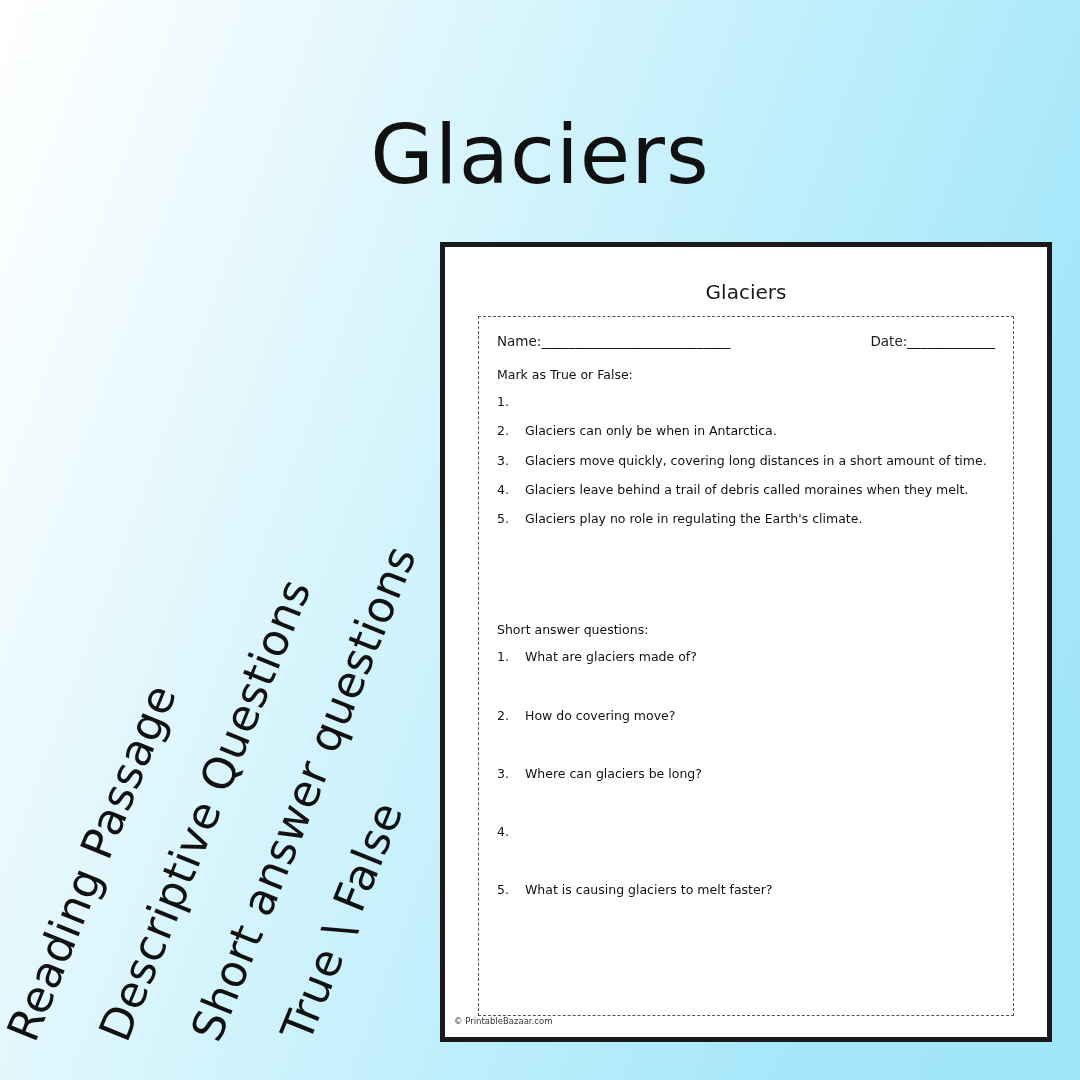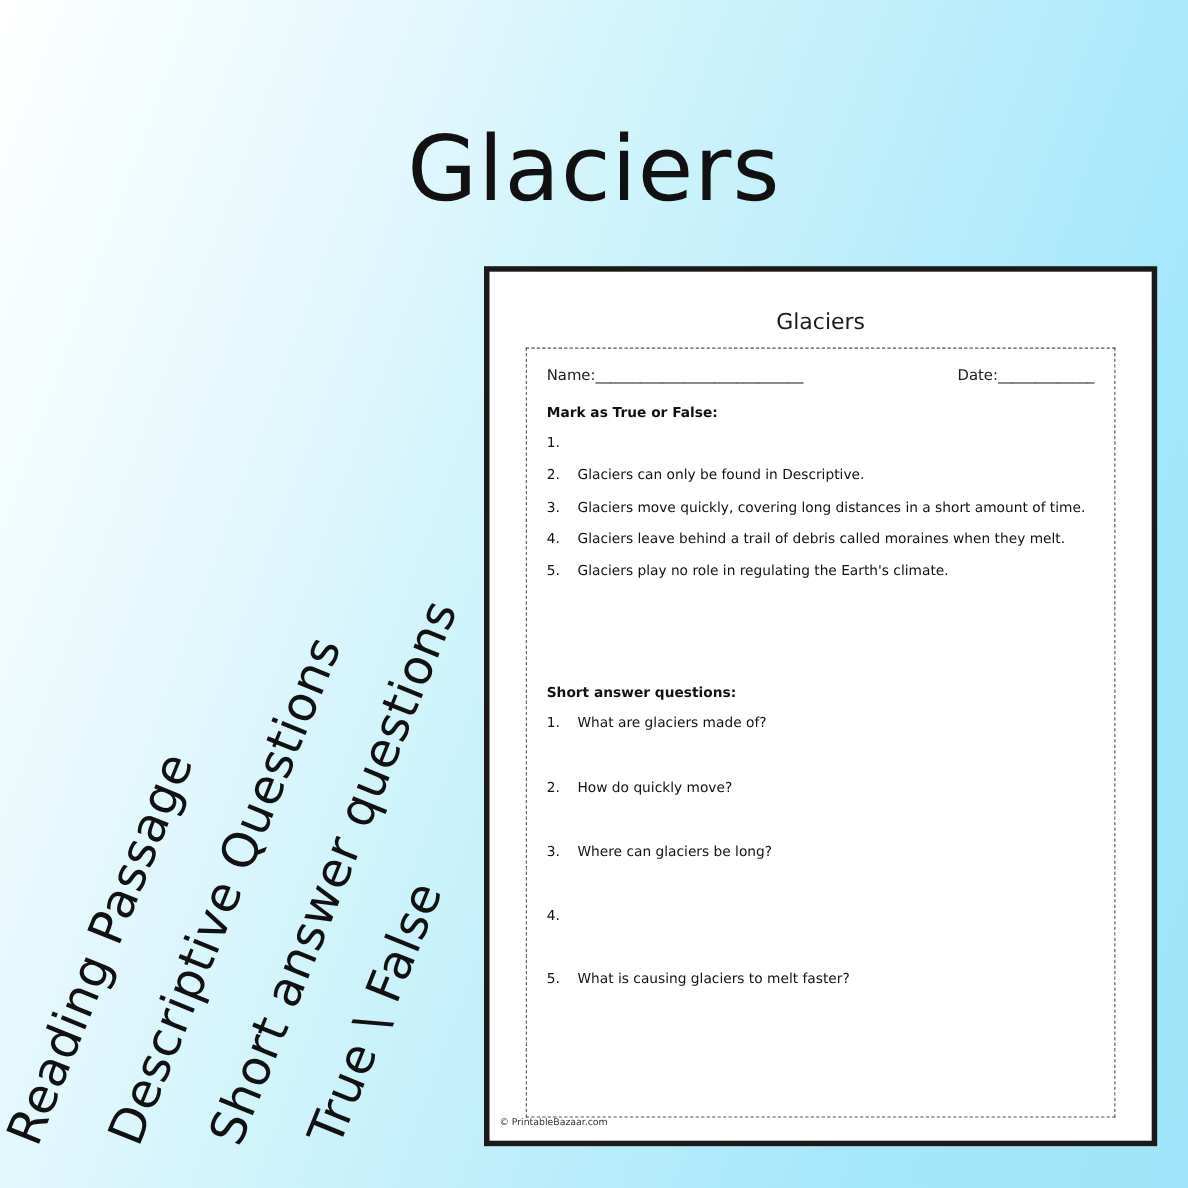--- a/index.html
+++ b/index.html
@@ -100,21 +100,21 @@
     font-size: 13.5px;
     color: #1a1a1a;
     margin-bottom: 18px;
     padding: 0 4px;
   }
   .name-field, .date-field {
     white-space: nowrap;
   }
   .section-heading {
     font-size: 12.5px;
-    font-weight: bold;
+    font-weight: normal;
     color: #111111;
     margin: 4px 0 12px 4px;
   }
   ol.q-list {
     list-style: none;
     margin: 0 0 0 4px;
     padding: 0;
   }
   ol.q-list li {
     display: flex;
@@ -172,21 +172,21 @@
         </div>
 
         <div class="section-heading">Mark as True or False:</div>
 
         <ol class="q-list">
           <li>
             <span class="num">1.</span>
           </li>
           <li>
             <span class="num">2.</span>
-            <span>Glaciers can only be found in Descriptive.</span>
+            <span>Glaciers can only be when in Antarctica.</span>
           </li>
           <li>
             <span class="num">3.</span>
             <span>Glaciers move quickly, covering long distances in a short amount of time.</span>
           </li>
           <li>
             <span class="num">4.</span>
             <span>Glaciers leave behind a trail of debris called moraines when they melt.</span>
           </li>
           <li>
@@ -199,21 +199,21 @@
 
         <div class="section-heading">Short answer questions:</div>
 
         <ol class="q-list spaced">
           <li>
             <span class="num">1.</span>
             <span>What are glaciers made of?</span>
           </li>
           <li>
             <span class="num">2.</span>
-            <span>How do quickly move?</span>
+            <span>How do covering move?</span>
           </li>
           <li>
             <span class="num">3.</span>
             <span>Where can glaciers be long?</span>
           </li>
           <li>
             <span class="num">4.</span>
           </li>
           <li>
             <span class="num">5.</span>

